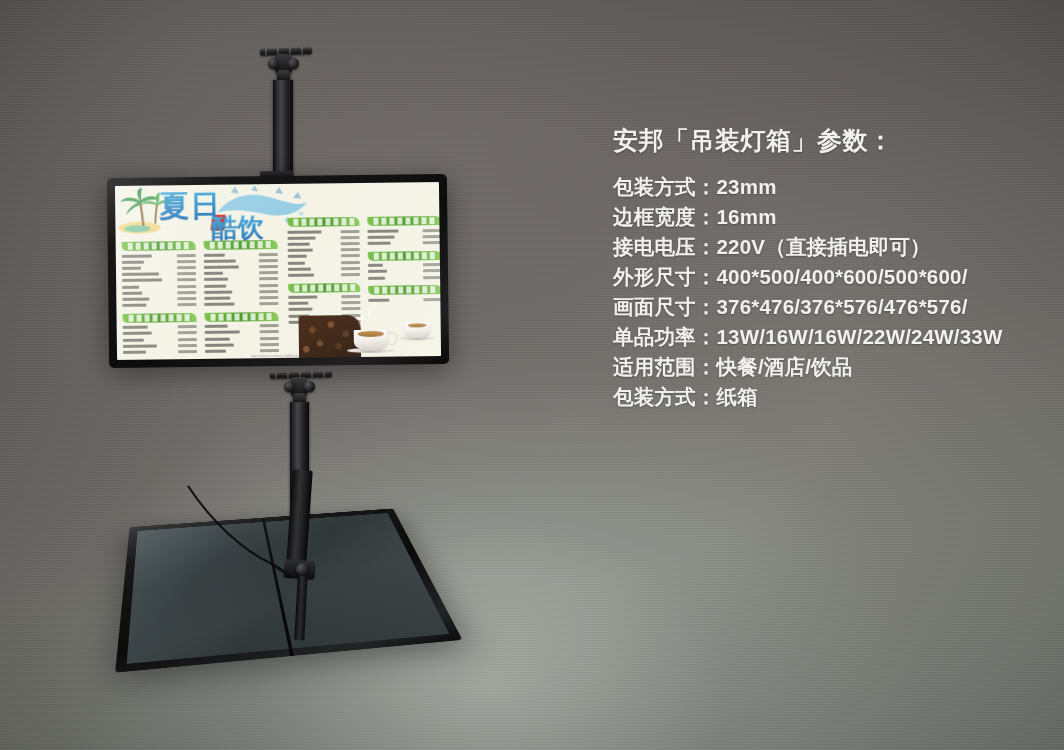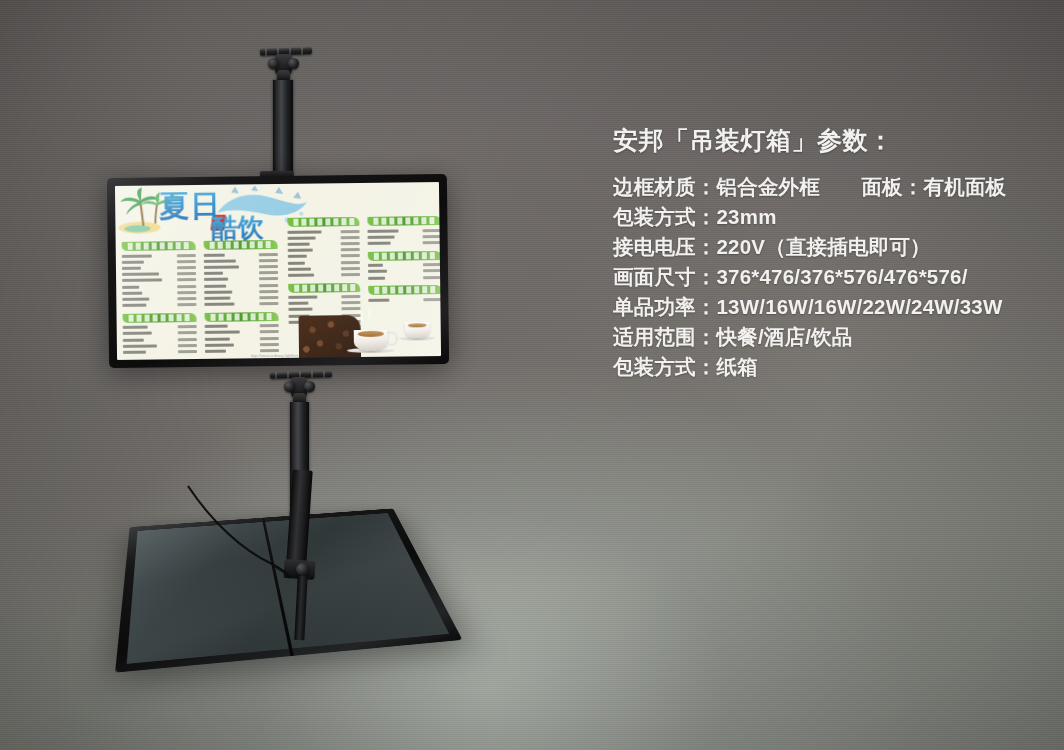--- a/index.html
+++ b/index.html
@@ -486,23 +486,24 @@
               background:linear-gradient(90deg,#090909,#2a2b2d 45%,#0b0b0c);transform:rotate(3deg);"></div>
 
   <svg class="cable" style="left:186px;top:478px;width:150px;height:120px;" viewBox="0 0 150 120">
     <path d="M2 8 C26 44 56 72 86 86 C94 90 100 94 104 100" stroke="#0a0a0a" stroke-width="2.2" fill="none" opacity=".92"></path>
     <path d="M86 86 C92 92 98 96 108 98" stroke="#111" stroke-width="1.4" fill="none" opacity=".8"></path>
   </svg>
 
   <div class="spec">
     <div class="title">安邦「吊装灯箱」参数：</div>
     <div>
-        <div class="line">边框材质：铝合金外框　　面板：有机面板</div>
         <div class="line">包装方式：23mm</div>
+        <div class="line">边框宽度：16mm</div>
         <div class="line">接电电压：220V（直接插电即可）</div>
+        <div class="line">外形尺寸：400*500/400*600/500*600/</div>
         <div class="line">画面尺寸：376*476/376*576/476*576/</div>
         <div class="line">单品功率：13W/16W/16W/22W/24W/33W</div>
         <div class="line">适用范围：快餐/酒店/饮品</div>
         <div class="line">包装方式：纸箱</div>
       </div>
   </div>
 
 </div>
 
 </body></html>

